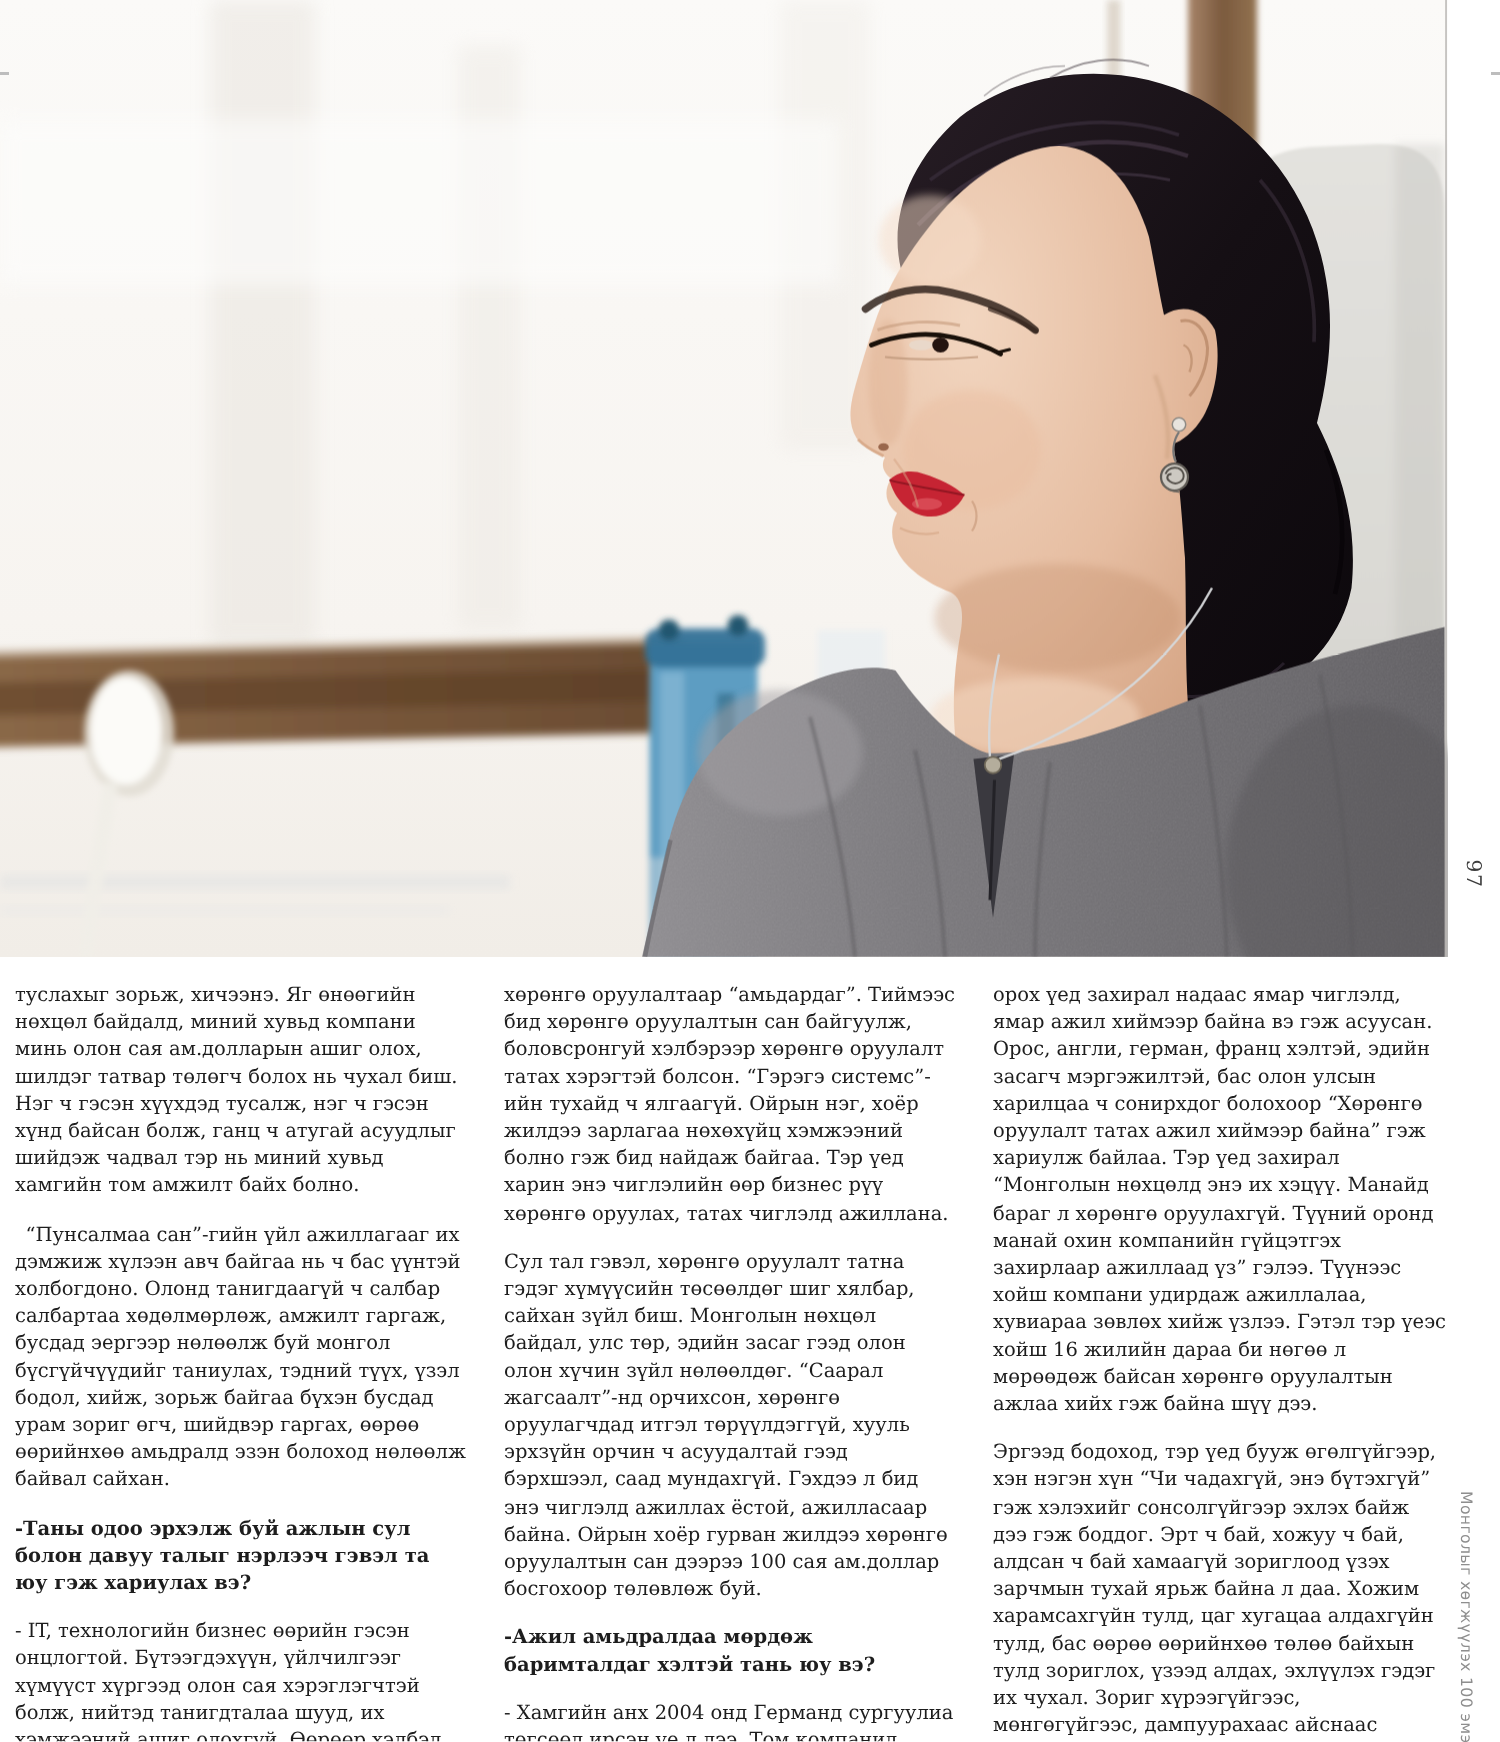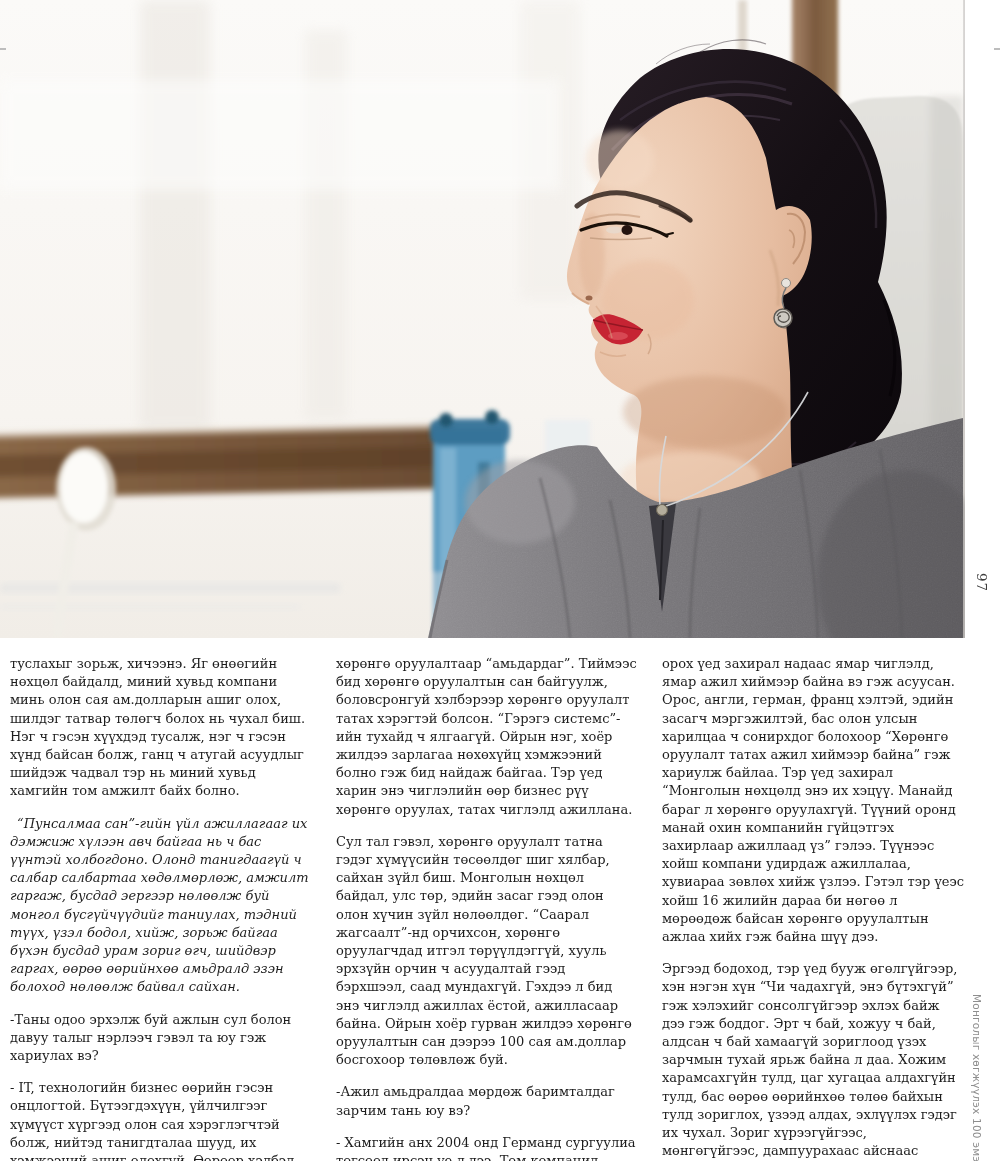--- a/index.html
+++ b/index.html
@@ -24,22 +24,22 @@
 
   
   .columns{
     position:absolute;left:10px;top:655px;width:954px;
     display:flex;gap:24px;
     color:#1d1d1d;
   }
   .col{width:302px;font-size:13px;line-height:18.2px;text-rendering:optimizeLegibility;}
   .col p{margin:0 0 14px 0;}
   .col p:last-child{margin-bottom:0;}
-  .col p.q{font-weight:normal;}
-  .col p.indent{text-indent:7px;font-style:italic;}
+  .col p.q{font-weight:bold;}
+  .col p.indent{text-indent:7px;}
 
   
   .folio{
     position:absolute;left:974px;top:573px;
     writing-mode:vertical-rl;
     font-size:13.5px;color:#3d3d3d;letter-spacing:1px;
     font-family:"DejaVu Serif","Liberation Serif",serif;
   }
   .edge-title{
     position:absolute;left:971px;top:994px;height:166px;
@@ -263,21 +263,21 @@
   <div class="columns">
     <div class="col">
       <p>туслахыг зорьж, хичээнэ. Яг өнөөгийн нөхцөл байдалд, миний хувьд компани минь олон сая ам.долларын ашиг олох, шилдэг татвар төлөгч болох нь чухал биш. Нэг ч гэсэн хүүхдэд тусалж, нэг ч гэсэн хүнд байсан болж, ганц ч атугай асуудлыг шийдэж чадвал тэр нь миний хувьд хамгийн том амжилт байх болно.</p>
       <p class="indent">“Пунсалмаа сан”-гийн үйл ажиллагааг их дэмжиж хүлээн авч байгаа нь ч бас үүнтэй холбогдоно. Олонд танигдаагүй ч салбар салбартаа хөдөлмөрлөж, амжилт гаргаж, бусдад эергээр нөлөөлж буй монгол бүсгүйчүүдийг таниулах, тэдний түүх, үзэл бодол, хийж, зорьж байгаа бүхэн бусдад урам зориг өгч, шийдвэр гаргах, өөрөө өөрийнхөө амьдралд эзэн болоход нөлөөлж байвал сайхан.</p>
       <p class="q">-Таны одоо эрхэлж буй ажлын сул болон давуу талыг нэрлээч гэвэл та юу гэж хариулах вэ?</p>
       <p>- IT, технологийн бизнес өөрийн гэсэн онцлогтой. Бүтээгдэхүүн, үйлчилгээг хүмүүст хүргээд олон сая хэрэглэгчтэй болж, нийтэд танигдталаа шууд, их хэмжээний ашиг олохгүй. Өөрөөр хэлбэл, тэр хүртлээ</p>
     </div>
     <div class="col">
       <p>хөрөнгө оруулалтаар “амьдардаг”. Тиймээс бид хөрөнгө оруулалтын сан байгуулж, боловсронгуй хэлбэрээр хөрөнгө оруулалт татах хэрэгтэй болсон. “Гэрэгэ системс”-ийн тухайд ч ялгаагүй. Ойрын нэг, хоёр жилдээ зарлагаа нөхөхүйц хэмжээний болно гэж бид найдаж байгаа. Тэр үед харин энэ чиглэлийн өөр бизнес рүү хөрөнгө оруулах, татах чиглэлд ажиллана.</p>
       <p>Сул тал гэвэл, хөрөнгө оруулалт татна гэдэг хүмүүсийн төсөөлдөг шиг хялбар, сайхан зүйл биш. Монголын нөхцөл байдал, улс төр, эдийн засаг гээд олон олон хүчин зүйл нөлөөлдөг. “Саарал жагсаалт”-нд орчихсон, хөрөнгө оруулагчдад итгэл төрүүлдэггүй, хууль эрхзүйн орчин ч асуудалтай гээд бэрхшээл, саад мундахгүй. Гэхдээ л бид энэ чиглэлд ажиллах ёстой, ажилласаар байна. Ойрын хоёр гурван жилдээ хөрөнгө оруулалтын сан дээрээ 100 сая ам.доллар босгохоор төлөвлөж буй.</p>
-      <p class="q">-Ажил амьдралдаа мөрдөж баримталдаг зарчим тань юу вэ?</p>
+      <p class="q">-Ажил амьдралдаа мөрдөж баримталдаг хэлтэй тань юу вэ?</p>
       <p>- Хамгийн анх 2004 онд Германд сургуулиа төгсөөд ирсэн үе л дээ. Том компанид ажилд</p>
     </div>
     <div class="col">
       <p>орох үед захирал надаас ямар чиглэлд, ямар ажил хиймээр байна вэ гэж асуусан. Орос, англи, герман, франц хэлтэй, эдийн засагч мэргэжилтэй, бас олон улсын харилцаа ч сонирхдог болохоор “Хөрөнгө оруулалт татах ажил хиймээр байна” гэж хариулж байлаа. Тэр үед захирал “Монголын нөхцөлд энэ их хэцүү. Манайд бараг л хөрөнгө оруулахгүй. Түүний оронд манай охин компанийн гүйцэтгэх захирлаар ажиллаад үз” гэлээ. Түүнээс хойш компани удирдаж ажиллалаа, хувиараа зөвлөх хийж үзлээ. Гэтэл тэр үеэс хойш 16 жилийн дараа би нөгөө л мөрөөдөж байсан хөрөнгө оруулалтын ажлаа хийх гэж байна шүү дээ.</p>
       <p>
         <span>Эргээд бодоход, тэр үед бууж өгөлгүйгээр, хэн нэгэн хүн “Чи чадахгүй, энэ бүтэхгүй” гэж хэлэхийг сонсолгүйгээр эхлэх байж дээ гэж боддог. Эрт ч бай, хожуу ч бай, алдсан ч бай хамаагүй зориглоод үзэх зарчмын тухай ярьж байна л даа. Хожим харамсахгүйн тулд, цаг хугацаа алдахгүйн тулд, бас өөрөө өөрийнхөө төлөө байхын тулд зориглох, үзээд алдах, эхлүүлэх гэдэг их чухал. Зориг хүрээгүйгээс, мөнгөгүйгээс, дампуурахаас айснаас болоод дараа нь харамсвал гашуун.</span>
       </p>
     </div>
   </div>
 

